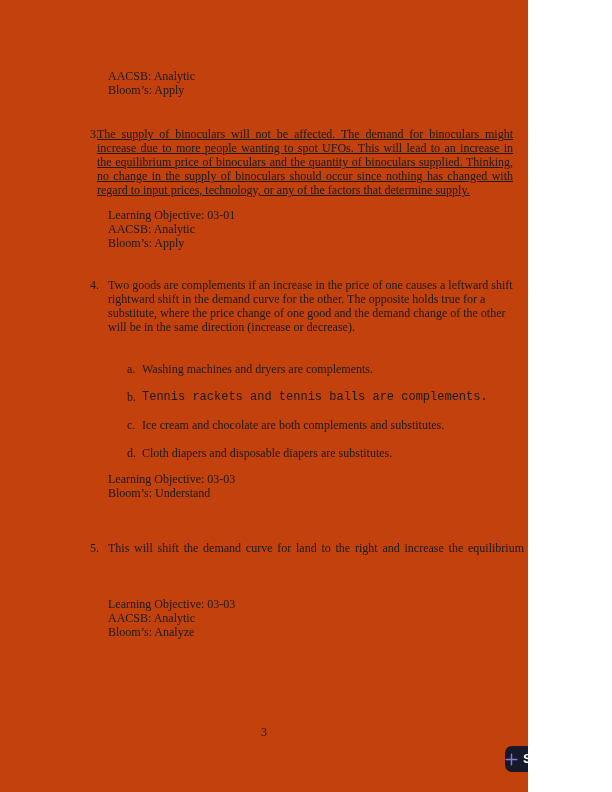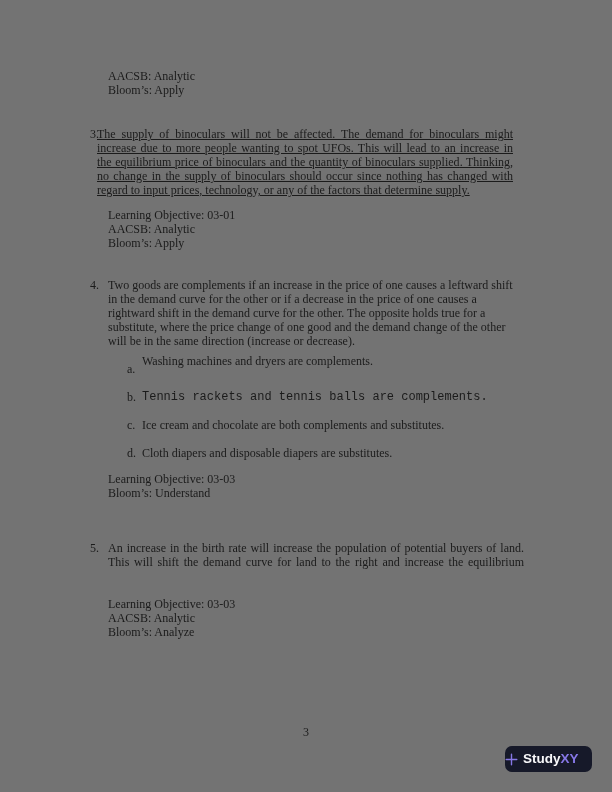--- a/index.html
+++ b/index.html
@@ -1,20 +1,20 @@
 <!DOCTYPE html>
 <html><head>
 <meta charset="utf-8">
 <style>
   html, body { margin: 0; padding: 0; background: #ffffff; }
   .page {
     position: relative;
-    width: 612px;
+    width: 528px;
     height: 792px;
-    background: #737373;
+    background: #c2410c;
     font-family: "Liberation Serif", "DejaVu Serif", serif;
     font-size: 12px;
     line-height: 14px;
     color: #1b1b1b;
     overflow: hidden;
   }
   .abs { position: absolute; }
   .para { width: 416px; }
   .jline { text-align: justify; text-align-last: justify; }
   .num { position: absolute; left: 90px; width: 16px; }
@@ -61,46 +61,44 @@
 
   <div class="abs" style="left:108px; top:208px;">
     <div>Learning Objective: 03-01</div>
     <div>AACSB: Analytic</div>
     <div>Bloom’s: Apply</div>
   </div>
 
   <div class="num" style="top:278px;">4.</div>
   <div class="abs para" style="left:108px; top:278px;">
     <div>Two goods are complements if an increase in the price of one causes a leftward shift</div>
-    <div>in the demand curve for the other or if a decrease in the price of one causes a</div>
     <div>rightward shift in the demand curve for the other. The opposite holds true for a</div>
     <div>substitute, where the price change of one good and the demand change of the other</div>
     <div>will be in the same direction (increase or decrease).</div>
   </div>
 
   <div class="subletter" style="top:362px;">a.</div>
-  <div class="subtext" style="top:354px;">Washing machines and dryers are complements.</div>
+  <div class="subtext" style="top:362px;">Washing machines and dryers are complements.</div>
 
   <div class="subletter" style="top:390px;">b.</div>
   <div class="subtext" style="top:390px;font-family:Liberation Mono, monospace;">Tennis rackets and tennis balls are complements.</div>
 
   <div class="subletter" style="top:418px;">c.</div>
   <div class="subtext" style="top:418px;">Ice cream and chocolate are both complements and substitutes.</div>
 
   <div class="subletter" style="top:446px;">d.</div>
   <div class="subtext" style="top:446px;">Cloth diapers and disposable diapers are substitutes.</div>
 
   <div class="abs" style="left:108px; top:472px;">
     <div>Learning Objective: 03-03</div>
     <div>Bloom’s: Understand</div>
   </div>
 
   <div class="num" style="top:541px;">5.</div>
   <div class="abs para" style="left:108px; top:541px;">
-    <div class="jline">An increase in the birth rate will increase the population of potential buyers of land.</div>
     <div class="jline">This will shift the demand curve for land to the right and increase the equilibrium</div>
   </div>
 
   <div class="abs" style="left:108px; top:597px;">
     <div>Learning Objective: 03-03</div>
     <div>AACSB: Analytic</div>
     <div>Bloom’s: Analyze</div>
   </div>
 
   <div class="pagenum">3</div>

